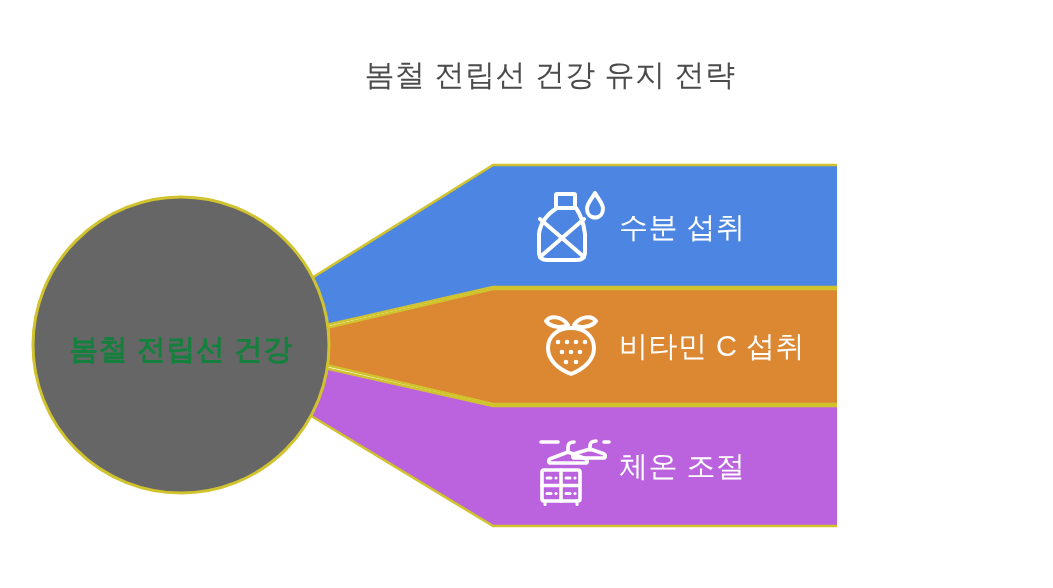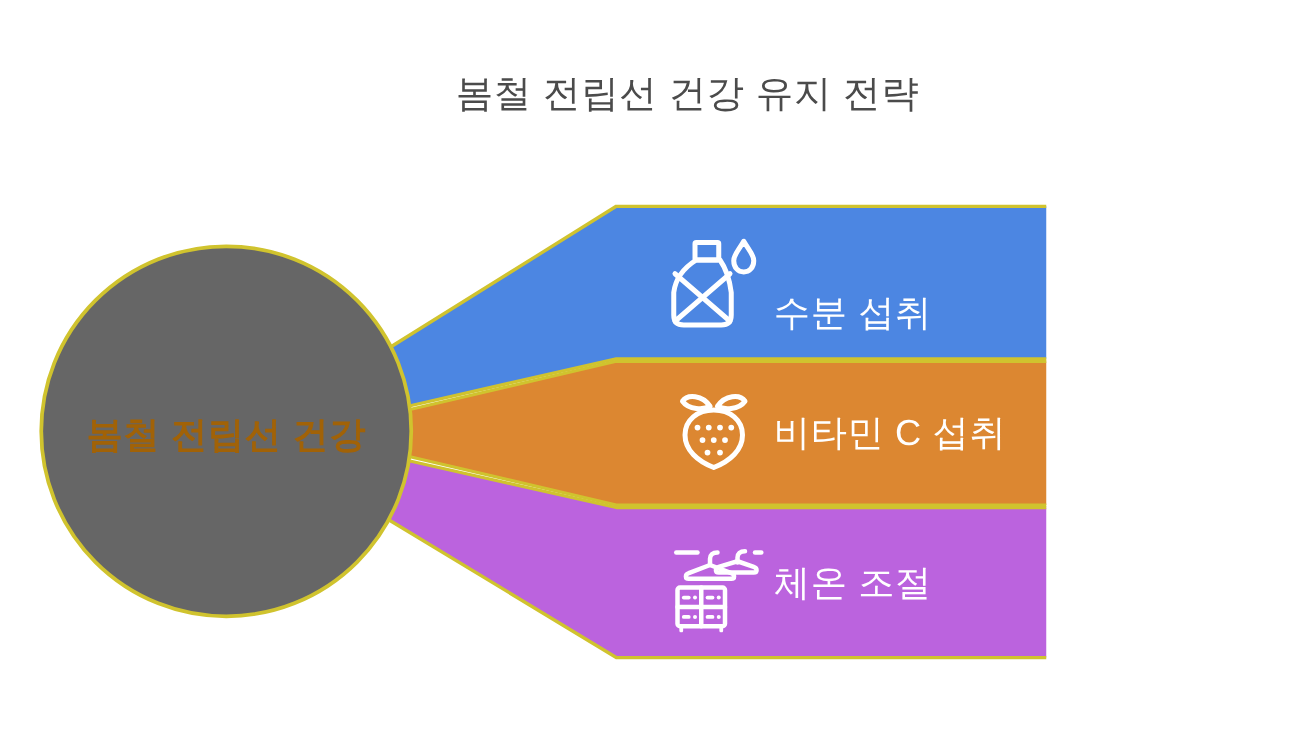--- a/index.html
+++ b/index.html
@@ -25,37 +25,37 @@
     font-weight: 500;
     color: #4b4b4b;
     letter-spacing: 0.5px;
   }
   .circle-label {
     position: absolute;
     left: 181px; top: 349px;
     transform: translate(-50%, -50%);
     width: 280px;
     text-align: center;
-    color: #a16207;
+    color: #15803d;
     font-size: 29px;
     font-weight: 700;
     line-height: 39px;
     letter-spacing: 0.5px;
   }
   .branch-label {
     position: absolute;
     left: 619px;
     transform: translateY(-50%);
     white-space: nowrap;
     color: #ffffff;
     font-size: 29px;
     font-weight: 500;
     letter-spacing: 0.5px;
   }
-  .branch-label.b0 { top: 228px; margin-top: 23px; }
+  .branch-label.b0 { top: 228px; }
   .branch-label.b1 { top: 347px; }
   .branch-label.b2 { top: 467px; }
   .branch-icon { position: absolute; }
   .branch-icon.i0 { left: 531px; top: 190px; }
   .branch-icon.i1 { left: 540px; top: 311px; }
   .branch-icon.i2 { left: 538px; top: 434px; }
   .icon-stroke {
     fill: none;
     stroke: #ffffff;
     stroke-linecap: round;

